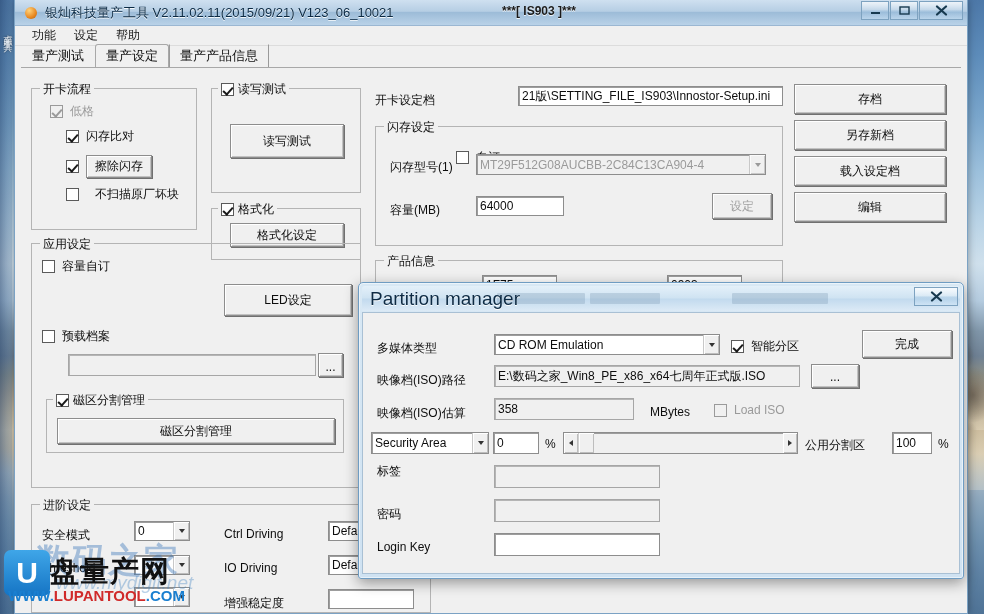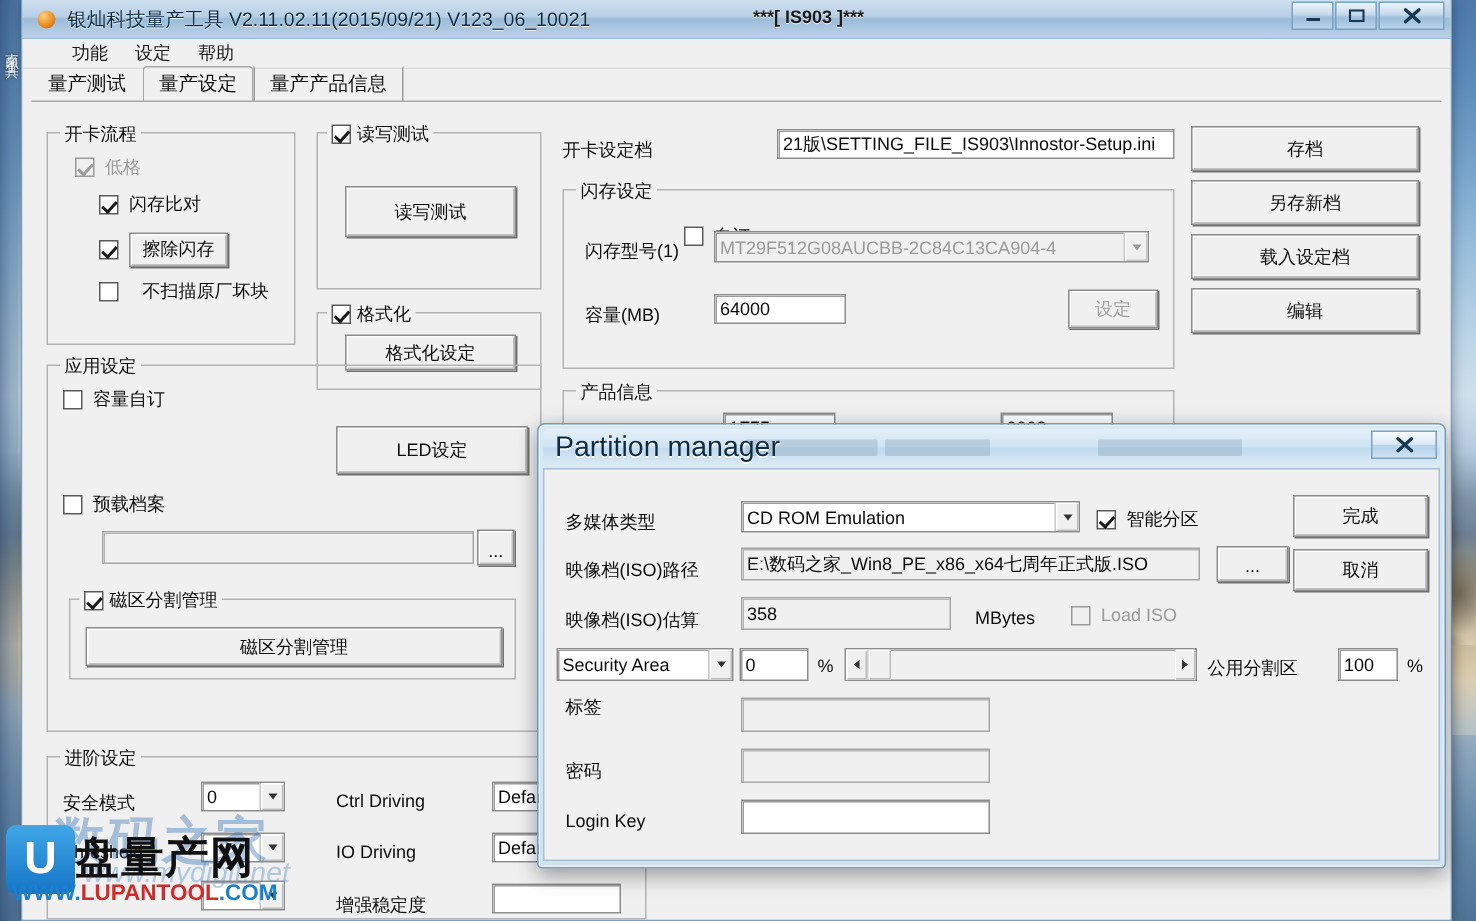--- a/index.html
+++ b/index.html
@@ -91,21 +91,21 @@
     background: linear-gradient(to bottom, rgba(255,255,255,.65), rgba(255,255,255,.12) 48%, rgba(140,180,215,.35) 52%, rgba(200,225,245,.5));
     display: flex; align-items: center; justify-content: center;
     color: #183a58; font-size: 11px; line-height: 1;
   }
   .win-btn.close { width: 44px; }
   .win-btn svg { display:block; }
 
   
   #menubar {
     height: 20px; display: flex; align-items: center;
-    padding-left: 24px; background: #f0f0f0;
+    padding-left: 8px; background: #f0f0f0;
     border-bottom: 1px solid #dcdcdc;
   }
   .menu-item { padding: 1px 9px; color: #1a1a1a; font-size: 12px; }
 
   
   #tabstrip {
     position: relative; height: 22px; padding-left: 6px;
     display: flex; align-items: flex-end; background: #f0f0f0;
   }
   .tab {
@@ -541,21 +541,20 @@
     <div class="lbl" style="left:14px; top:150px;">标签</div>
     <div class="fld flat" style="position:absolute; left:131px; top:152px; width:166px; height:23px;"></div>
 
     <div class="lbl" style="left:14px; top:193px;">密码</div>
     <div class="fld flat" style="position:absolute; left:131px; top:186px; width:166px; height:23px;"></div>
 
     <div class="lbl" style="left:14px; top:227px;">Login Key</div>
     <div class="fld" style="position:absolute; left:131px; top:220px; width:166px; height:23px;"></div>
 
     <div class="btn" style="position:absolute; left:499px; top:17px; width:90px; height:28px;">完成</div>
-    <div class="btn" style="position:absolute; left:499px; top:53px; width:90px; height:28px;">取消</div>
 
   </div>
 </div>
 
 <div id="wm">
   <div id="wm-ghost">数码之家</div>
   <div id="wm-ghost2">www.mydigit.net</div>
   <div id="wm-logo">U</div>
   <div id="wm-url">
     <span class="b">WWW.</span><span class="r">LUPANTOOL</span><span class="b">.COM</span>

